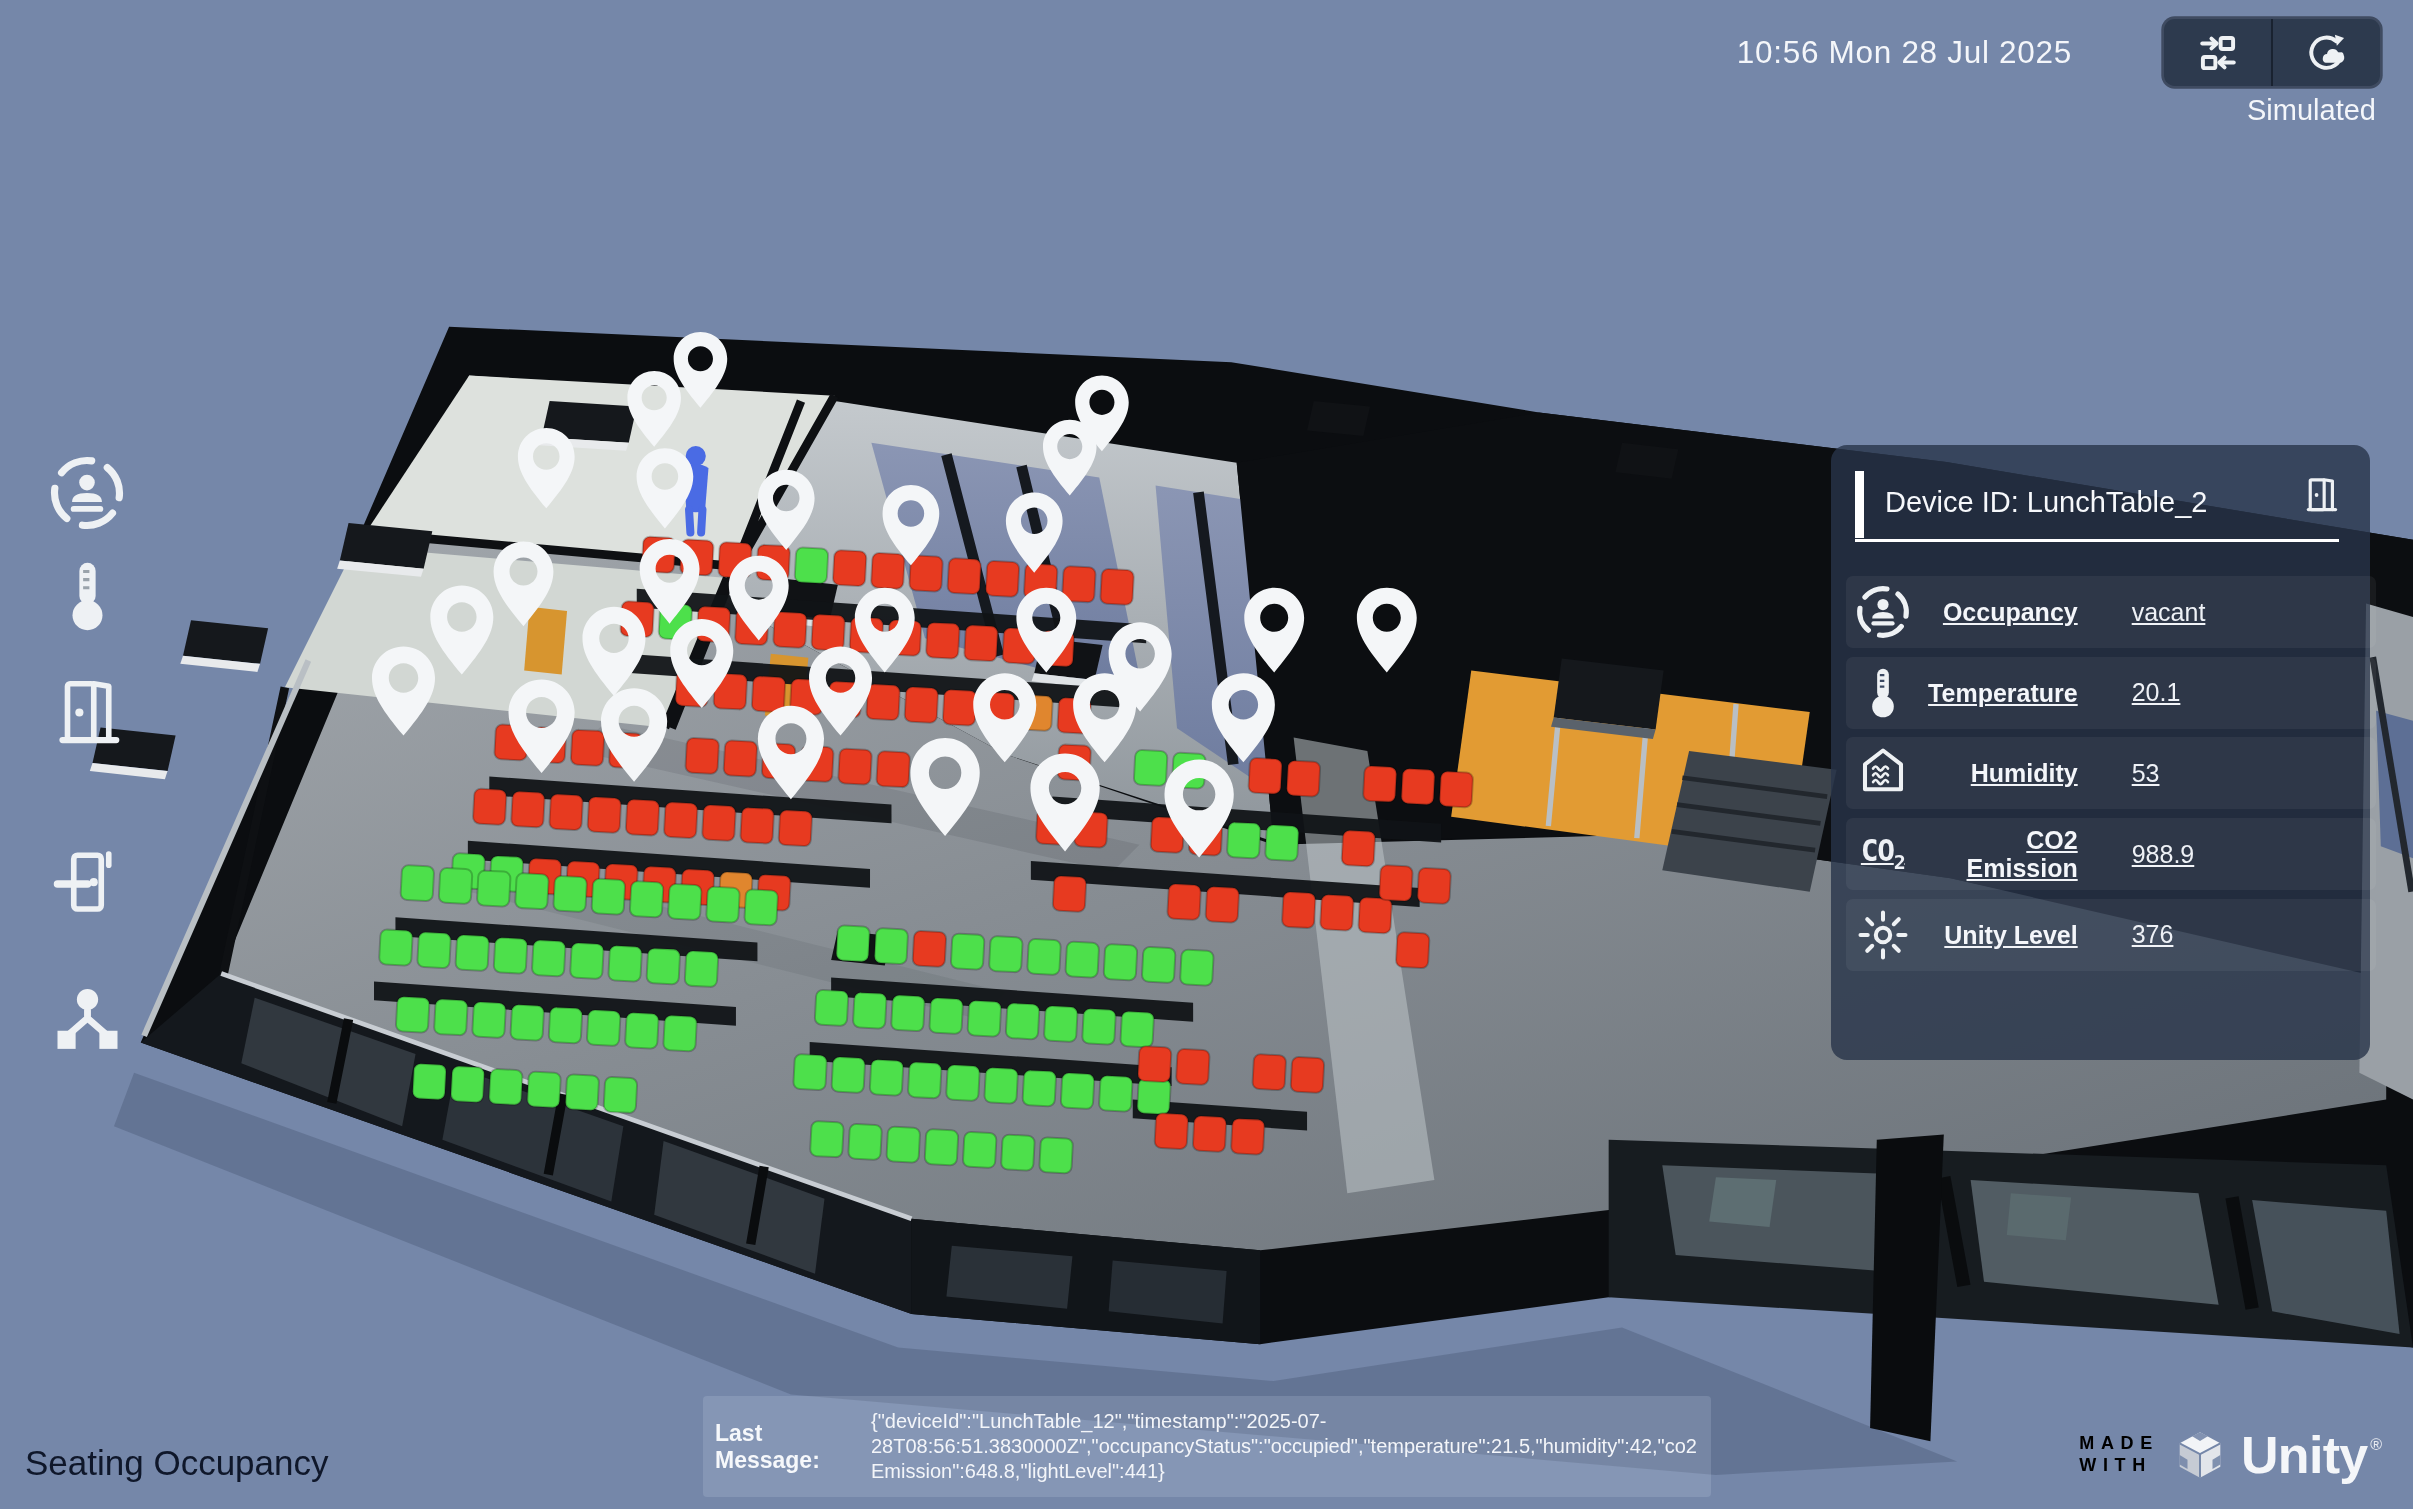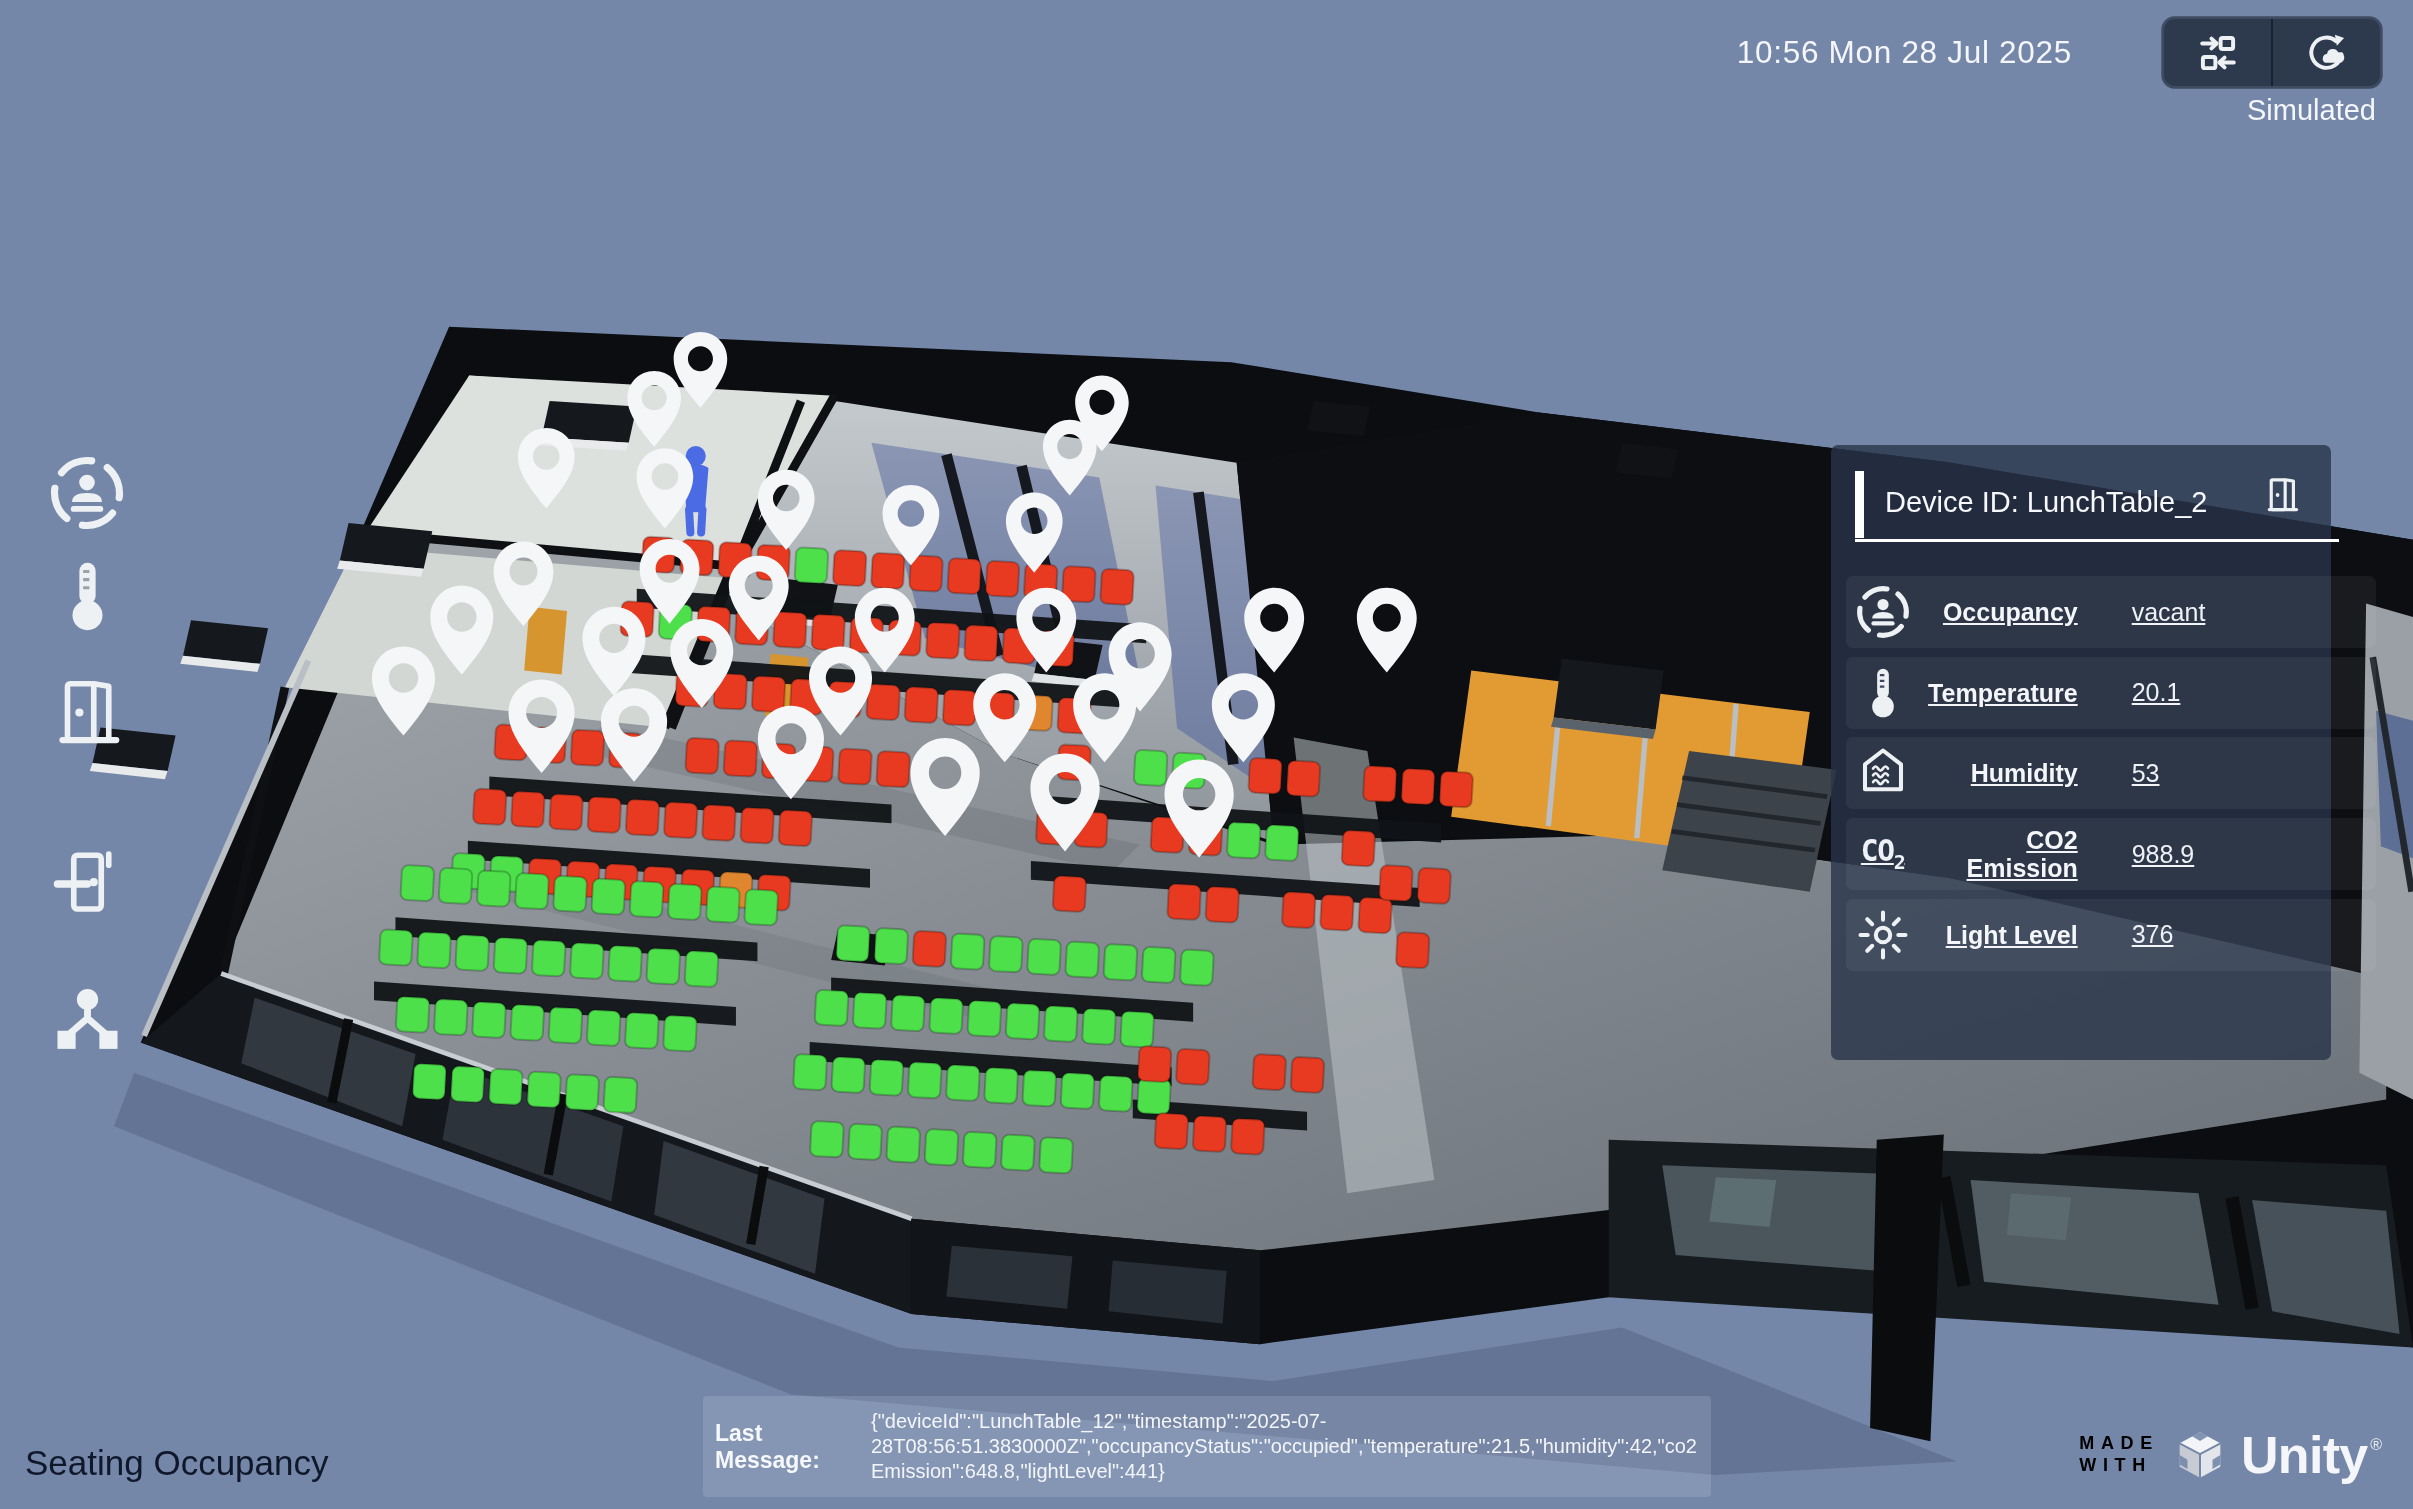--- a/index.html
+++ b/index.html
@@ -17,22 +17,22 @@
     background:#2d3a4e; border-radius:10.7px;
     box-shadow:0 0 0 2.7px rgba(18,26,38,0.55);
   }
   .toolbar-btn{flex:1; display:flex; align-items:center; justify-content:center; cursor:pointer;}
   .toolbar-btn + .toolbar-btn{border-left:2.7px solid rgba(15,22,33,0.65);}
   #simulated{right:37px; top:94px; font-size:29px; color:#f4f6fa;}
   
   .side-icon{left:47px; width:80px; height:80px; display:flex; align-items:center; justify-content:center;}
   
   #device-panel{
-    left:1831px; top:445px; width:500px; height:615px;
-    background:rgba(40,52,74,0.80); border-radius:7px;
+    left:1831px; top:445px; width:539px; height:615px;
+    background:rgba(40,52,74,0.80); border-radius:16px;
   }
   #panel-accent{position:absolute; left:24px; top:25.5px; width:8.7px; height:67px; background:#ffffff;}
   #panel-title{position:absolute; left:54px; top:20px; height:74px; line-height:74px; font-size:29px; color:#f6f8fb; white-space:nowrap;}
   #panel-door-btn{position:absolute; right:28px; top:28px; width:43px; height:43px; display:flex; align-items:center; justify-content:center; cursor:pointer;}
   #panel-divider{position:absolute; left:24px; top:94px; width:484px; height:3.4px; background:#ffffff;}
   #panel-rows{position:absolute; left:14.7px; top:131px; width:530px; display:flex; flex-direction:column; gap:8.7px;text-decoration:underline;}
   .p-row{
     height:72px; background:rgba(255,255,255,0.055); border-radius:6.7px;
     display:flex; align-items:center;
   }
@@ -505,21 +505,21 @@
         <div class="p-label">CO2 Emission</div>
         <div class="p-value">988.9</div>
       </div>
       <div class="p-row">
         <div class="p-ico">
           <svg width="54" height="54" viewBox="-60 -60 120 120">
             <circle r="16" class="wicon" stroke-width="9"></circle>
             <path d="M0,-50 L0,-34 M35,-35 L24,-24 M50,0 L34,0 M35,35 L24,24 M0,50 L0,34 M-35,35 L-24,24 M-50,0 L-34,0 M-35,-35 L-24,-24" class="wicon" stroke-width="9"></path>
           </svg>
         </div>
-        <div class="p-label">Light Level</div>
+        <div class="p-label">Unity Level</div>
         <div class="p-value">376</div>
       </div>
     </div>
   </div>
 
   <div id="page-title" class="abs">Seating Occupancy</div>
 
   <div id="status-bar" class="abs">
     <div id="status-label">Last Message:</div>
     <div id="status-msg">{"deviceId":"LunchTable_12","timestamp":"2025-07-28T08:56:51.3830000Z","occupancyStatus":"occupied","temperature":21.5,"humidity":42,"co2Emission":648.8,"lightLevel":441}</div>

